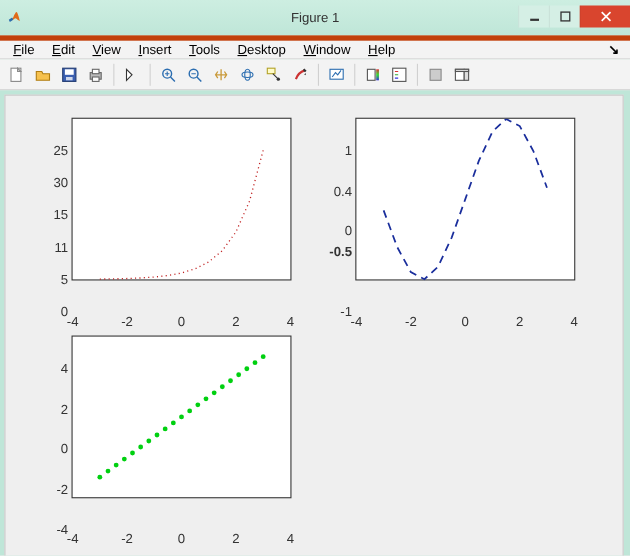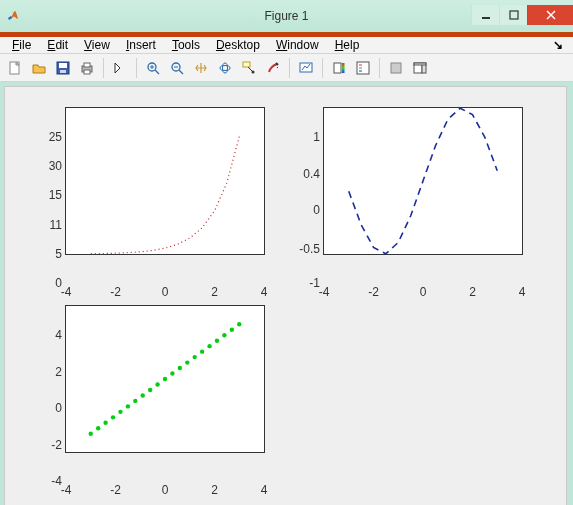--- a/index.html
+++ b/index.html
@@ -276,21 +276,21 @@
       <div class="ticklabel xtick" style="left: 198px;">4</div>
     </div>
 
   <div class="axes" id="ax2" style="left:318px; top:20px; width:200px; height:148px;">
     <svg width="200" height="148" style="display:block;">
       <g id="plot2">
           <path d="M24.75 83.3003 L37.125 116.6905 L49.5 139.3789 L61.875 145.8175 L74.25 134.4295 L86.625 107.9962 L99 73 L111.375 38.0038 L123.75 11.57050000000001 L136.125 0.18250000000000455 L148.5 6.621100000000013 L160.875 29.3095 L173.25 62.69969999999999 " fill="none" stroke="#1a2e9c" stroke-width="1.6" stroke-dasharray="7 5"></path>
         </g>
     </svg>
   <div class="ticklabel ytick" style="top: 146px;">-1</div>
-      <div class="ticklabel ytick" style="top: 112px;">-0.5</div>
+      <div class="ticklabel ytick" style="top: 92px; font-weight: bold;">-0.5</div>
       <div class="ticklabel ytick" style="top: 73px;">0</div>
       <div class="ticklabel ytick" style="top: 36.5px;">0.4</div>
       <div class="ticklabel ytick" style="top: 0px;">1</div>
       <div class="ticklabel xtick" style="left: 0px;">-4</div>
       <div class="ticklabel xtick" style="left: 49.5px;">-2</div>
       <div class="ticklabel xtick" style="left: 99px;">0</div>
       <div class="ticklabel xtick" style="left: 148.5px;">2</div>
       <div class="ticklabel xtick" style="left: 198px;">4</div>
     </div>
 

